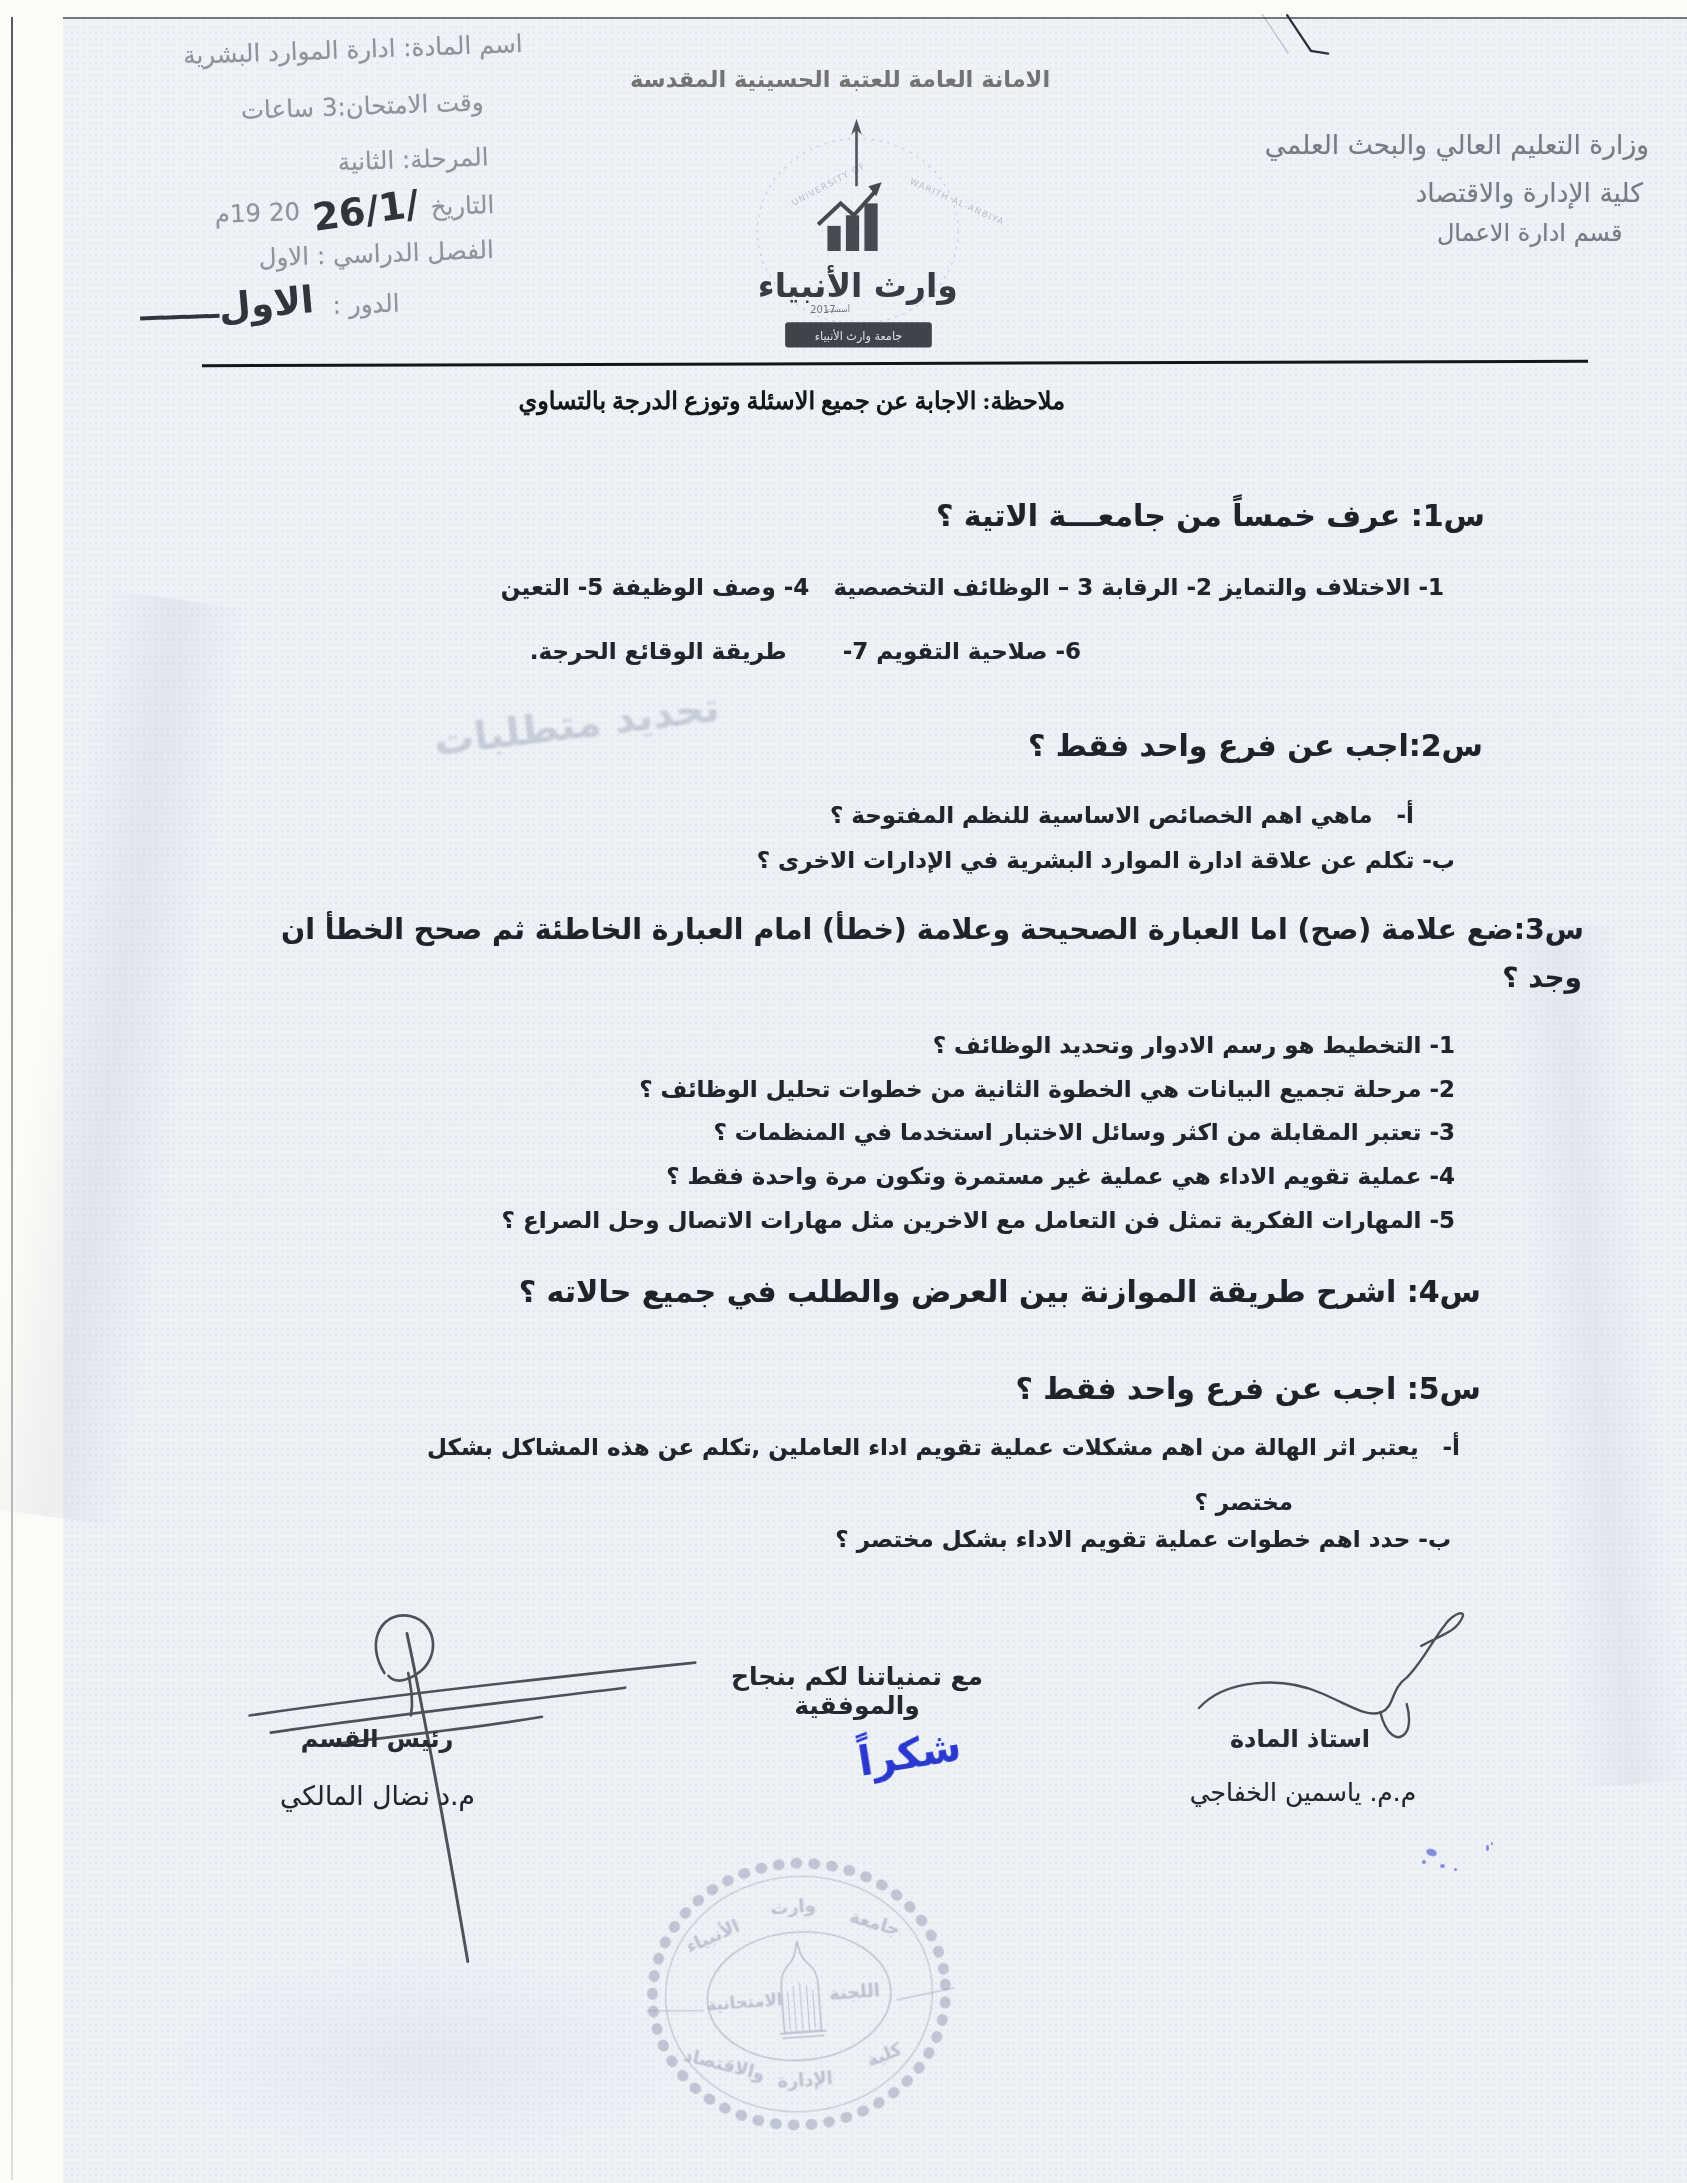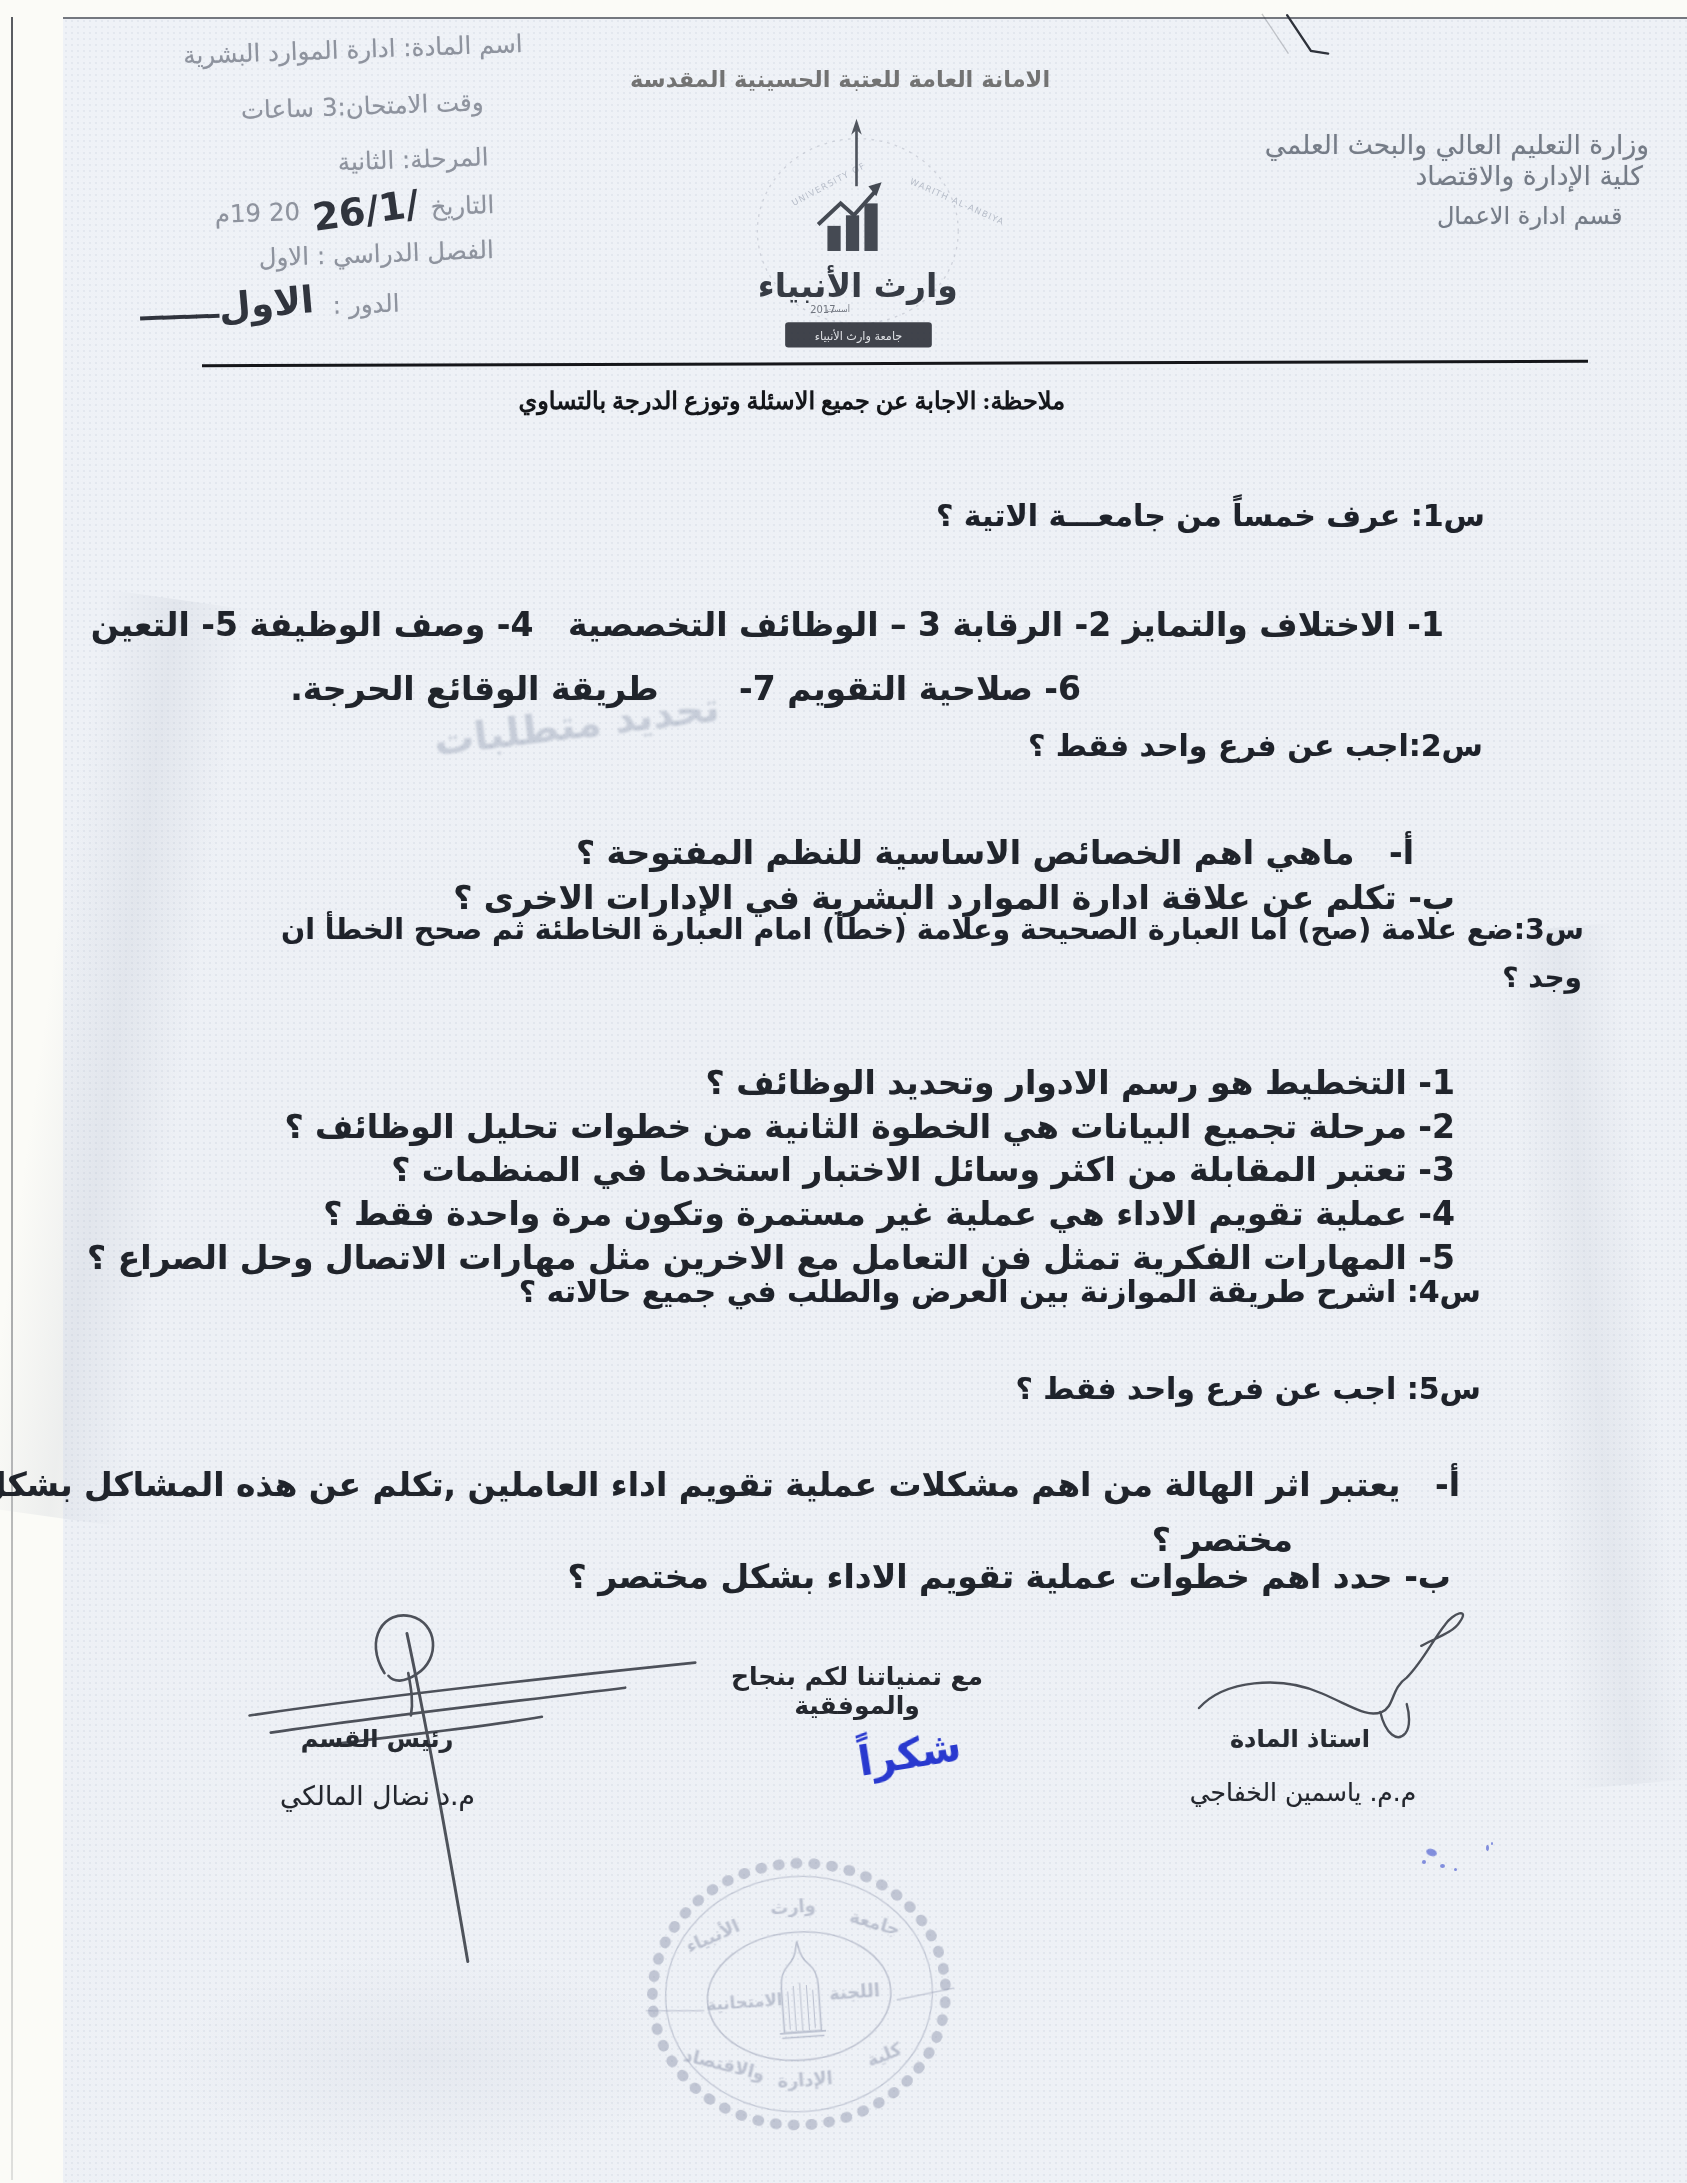--- a/index.html
+++ b/index.html
@@ -25,21 +25,21 @@
     background:linear-gradient(90deg,transparent,rgba(180,187,200,.20),transparent);transform:rotate(8deg);}
   .crease2{position:absolute;left:1535px;top:926px;width:119px;height:860px;
     background:linear-gradient(90deg,transparent,rgba(183,190,203,.18),transparent);transform:rotate(-5deg);}
   .crease3{position:absolute;left:165px;top:1952px;width:529px;height:212px;
     background:radial-gradient(ellipse at center,rgba(185,192,206,.16),transparent 70%);}
 
   
   .txt{position:absolute;direction:rtl;white-space:pre;color:#20242b;
     text-shadow:0 0 0.7px rgba(32,36,44,.30);}
   .q{font-size:30px;font-weight:bold;color:#1e222a;}
-  .qi{font-size:33px;font-weight:bold;color:#20242b;margin-top:31px;}
+  .qi{font-size:23px;font-weight:bold;color:#20242b;}
 
   
   .hdr-left{position:absolute;left:46px;top:26.5px;width:476px;direction:rtl;
     transform:rotate(-2deg);transform-origin:top right;
     color:#8e939e;font-size:24.5px;text-shadow:0 0 0.7px rgba(140,146,158,.5);}
   .hl{line-height:34px;text-align:right;white-space:nowrap;}
   .hl1{margin-bottom:22.5px;}
   .hl2{margin-bottom:21px;padding-right:41px;}
   .hl3{margin-bottom:8px;padding-right:38px;}
   .hl4{margin-bottom:5.3px;padding-right:34px;line-height:46px;}
@@ -51,21 +51,21 @@
   .round-tail{font-size:33px;letter-spacing:-1.3px;}
 
   
   .ctitle{position:absolute;left:615px;top:66px;width:450px;text-align:center;direction:rtl;
     font-size:22.5px;font-weight:bold;color:#737373;}
   #logo{position:absolute;left:711px;top:99px;}
 
   
   .hdr-right{position:absolute;right:38px;top:129px;direction:rtl;text-align:right;color:#757c87;
     text-shadow:0 0 0.7px rgba(120,126,138,.5);}
-  .hr1{font-size:26.5px;}
+  .hr1{font-size:26.5px;margin-bottom:17px;}
   .hr2{font-size:40px;font-weight:bold;color:#5f6570;margin-bottom:16px;}
   .hr3{font-size:26.5px;margin-bottom:10.6px;margin-right:6px;}
   .hr4{font-size:24px;margin-right:26.5px;}
 
   
   .rule{position:absolute;left:202px;top:362px;width:1386px;height:3.3px;background:#15161a;transform:rotate(-0.18deg);}
   #note{top:387px;right:622px;font-size:24px;font-weight:bold;color:#14161a;font-family:Liberation Serif, serif;}
 
   
   #q1t{top:498px;right:202px;}

